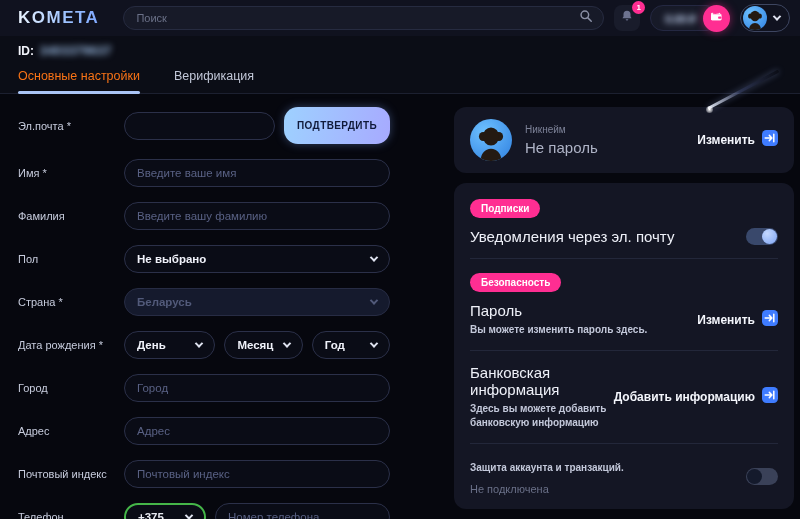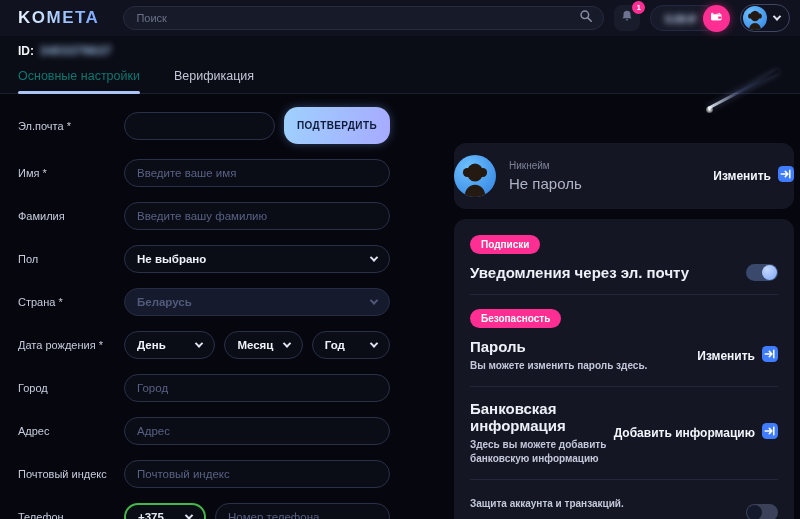--- a/index.html
+++ b/index.html
@@ -67,21 +67,21 @@
     border-right:2px solid #dfe3f0; border-bottom:2px solid #dfe3f0;
     transform:rotate(45deg) translate(-1px,-1px);
   }
   
   .subhead { background:#0b0d16; position:relative; }
   .id-row { padding:8px 18px 2px; font-size:12px; display:flex; gap:6px; align-items:center; }
   .id-label { font-weight:bold; color:#f2f4fb; }
   .id-value { color:#9fc0e8; font-weight:bold; letter-spacing:.5px; }
   .tabs { display:flex; gap:34px; padding:0 18px; border-bottom:1px solid #1c2030; }
   .tab { font-size:12.5px; padding:9px 0 10px; color:#c2c7d8; cursor:pointer; position:relative; }
-  .tab.active { color:#0f766e; }
+  .tab.active { color:#f97316; }
   .tab.active::after {
     content:""; position:absolute; left:0; right:0; bottom:-1px; height:3px;
     background:#a9c4f5; border-radius:2px;
   }
   .comet {
     position:absolute; right:14px; top:46px; width:78px; height:34px;
     pointer-events:none;
   }
   .comet .tail {
     position:absolute; left:0; bottom:6px; width:80px; height:3px;
@@ -119,34 +119,34 @@
     cursor:pointer; font-family:"Liberation Sans",sans-serif;
     box-shadow:0 0 10px rgba(130,170,255,.35);
   }
   .phone-code {
     width:82px; flex:none; border:2px solid #45b649; font-weight:bold;
     justify-content:space-between; cursor:pointer;
   }
   
   .right-col { flex:1; display:flex; flex-direction:column; gap:10px; }
   .card { background:#141624; border-radius:12px; }
-  .nick-card { display:flex; align-items:center; padding:12px 0;margin-top:36px; }
+  .nick-card { display:flex; align-items:center; padding:12px 16px; }
   .nick-avatar { width:42px; height:42px; flex:none; }
   .nick-texts { margin-left:13px; }
   .nick-label { font-size:10px; color:#7d8298; margin-bottom:4px; }
   .nick-value { font-size:15px; color:#aeb3c6; }
   .action-link { margin-left:auto; display:flex; align-items:center; gap:7px; cursor:pointer; flex:none; }
   .action-label { font-size:12px; font-weight:bold; color:#f4f6fc; white-space:nowrap; }
   .settings-card { padding:15px 16px 14px; }
   .badge {
     display:inline-block; background:#ff2e92; color:#fff; font-size:10px; font-weight:bold;
     padding:4px 11px; border-radius:11px; margin-bottom:10px;
   }
   .sec-row { display:flex; align-items:center; justify-content:space-between; }
-  .sec-title { font-size:15px; font-weight:bold; color:#eef0f8; }
+  .sec-title { font-size:15px; font-weight:normal; color:#eef0f8; }
   .sec-sub { font-size:10px; font-weight:bold; color:#c3c8da; margin-top:4px; line-height:1.4; }
   .sec-status { font-size:11px; color:#6a7088; margin-top:8px; }
   .divider { height:1px; background:#23273a; margin:13px 0; }
   .toggle { width:32px; height:17px; border-radius:9px; position:relative; cursor:pointer; flex:none; }
   .toggle.on { background:#39486b; }
   .toggle.on .knob {
     position:absolute; right:1px; top:1px; width:15px; height:15px; border-radius:50%;
     background:radial-gradient(circle at 35% 30%, #c4d8ff, #7fa5f5);
   }
   .toggle.off { background:#3a4158; }

